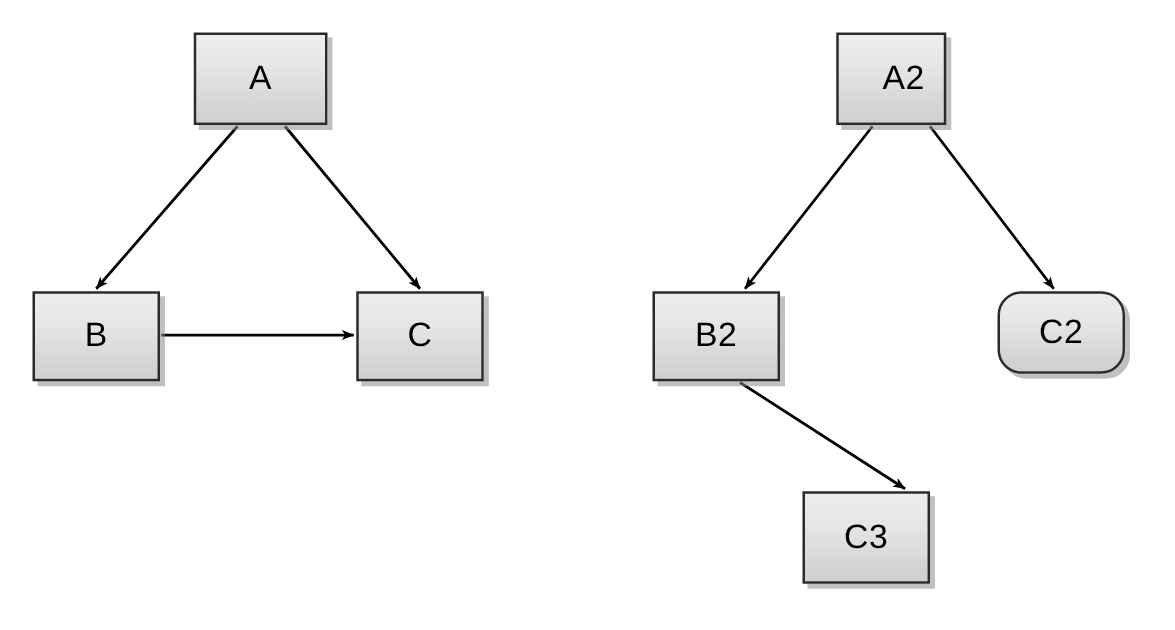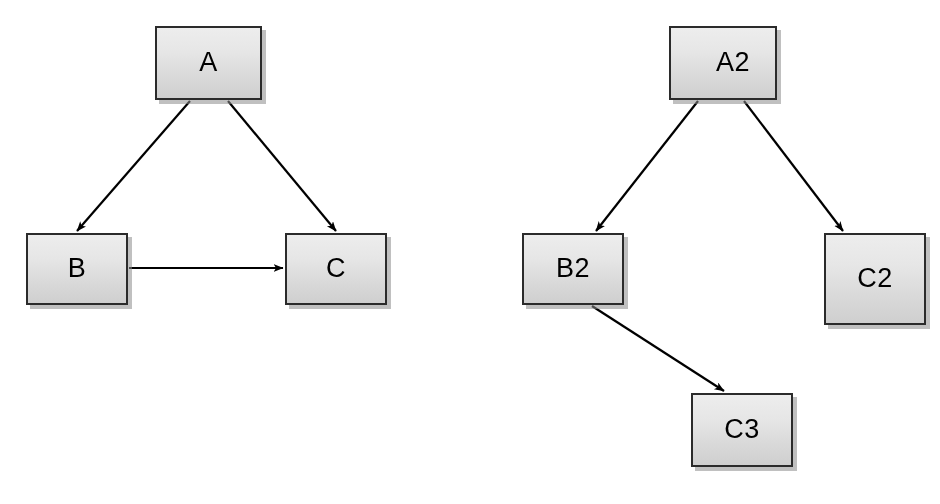--- a/index.html
+++ b/index.html
@@ -71,27 +71,27 @@
   <div id="nodes-group">
       <div class="node" style="left: 155px; top: 26px; width: 107px; height: 74px;">
         <span class="node-label">A</span>
       </div>
       <div class="node" style="left: 26px; top: 233px; width: 102px; height: 72px;">
         <span class="node-label">B</span>
       </div>
       <div class="node" style="left: 285px; top: 233px; width: 102px; height: 72px;">
         <span class="node-label">C</span>
       </div>
-      <div class="node" style="left: 669px; top: 26px; width: 108px; height: 74px; padding-left: 20px;">
+      <div class="node" style="left: 669px; top: 26px; width: 88px; height: 74px; padding-left: 20px;">
         <span class="node-label">A2</span>
       </div>
       <div class="node" style="left: 522px; top: 233px; width: 102px; height: 72px;">
         <span class="node-label">B2</span>
       </div>
-      <div class="node" style="left: 824px; top: 233px; width: 102px; height: 92px;">
+      <div class="node" style="left: 798px; top: 233px; width: 102px; height: 66px; border-radius: 19px;">
         <span class="node-label">C2</span>
       </div>
-      <div class="node" style="left: 691px; top: 393px; width: 102px; height: 74px;">
+      <div class="node" style="left: 642px; top: 393px; width: 102px; height: 74px;">
         <span class="node-label">C3</span>
       </div>
     </div>
 
 </div>
 
 </body></html>

